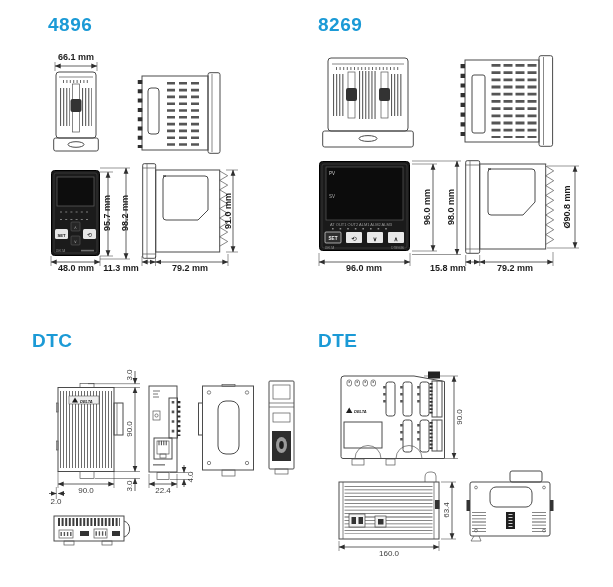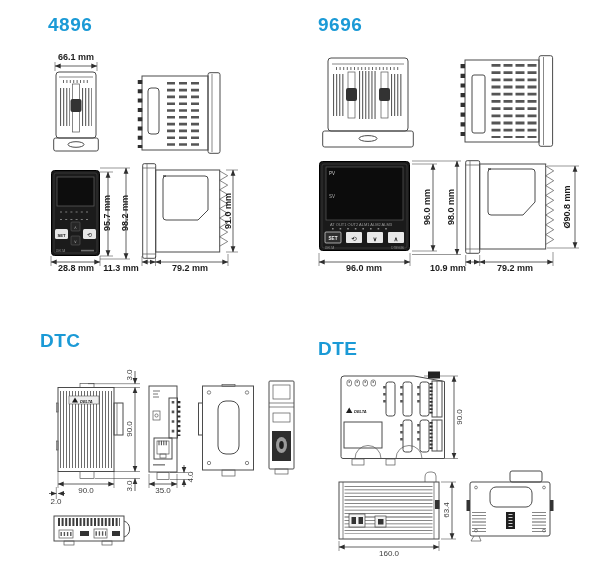--- a/index.html
+++ b/index.html
@@ -18,23 +18,23 @@
   .overlay { position:absolute; left:0; top:0; }
   .dimline { stroke:#2e2e2e; stroke-width:0.75; fill:none; }
   .ext { stroke:#2e2e2e; stroke-width:0.5; fill:none; }
 </style>
 </head>
 <body>
 
 <div class="canvas">
 
   <span class="hdr" style="left:48px;top:14px">4896</span>
-  <span class="hdr" style="left:318px;top:14px">9696</span>
-  <span class="hdr" style="left:40px;top:330px">DTC</span>
-  <span class="hdr" style="left:318px;top:338px">DTE</span>
+  <span class="hdr" style="left:318px;top:14px">8269</span>
+  <span class="hdr" style="left:32px;top:330px">DTC</span>
+  <span class="hdr" style="left:318px;top:330px">DTE</span>
 
   <svg class="view" style="left:53px;top:71px" width="46" height="82">
     <rect class="ln" x="3" y="1" width="40" height="66" rx="3"></rect>
     <rect class="ln" x="0.7" y="67" width="44.6" height="13" rx="2"></rect>
     <ellipse class="ln" cx="23" cy="73.5" rx="8" ry="2.8"></ellipse>
     <line class="lnt" x1="6" y1="6" x2="40" y2="6"></line>
     <line x1="10" y1="10.5" x2="36" y2="10.5" stroke="#666" stroke-width="3" stroke-dasharray="1,2.4"></line>
     <line x1="7" y1="36" x2="17" y2="36" stroke="#5a5a5a" stroke-width="38" stroke-dasharray="1.1,2"></line>
     <line x1="29" y1="36" x2="39" y2="36" stroke="#5a5a5a" stroke-width="38" stroke-dasharray="1.1,2"></line>
     <rect class="lnt" x="19.5" y="13" width="7" height="48"></rect>
@@ -356,37 +356,37 @@
       <line class="ext" x1="439" y1="541" x2="439" y2="551"></line>
     <line class="dimline" x1="339" y1="547" x2="439" y2="547" marker-start="url(#arw)" marker-end="url(#arw)"></line>
     <line class="ext" x1="441" y1="482" x2="456" y2="482"></line>
       <line class="ext" x1="441" y1="539" x2="456" y2="539"></line>
     <line class="dimline" x1="452" y1="482" x2="452" y2="539" marker-start="url(#arw)" marker-end="url(#arw)"></line>
   </svg>
 
   <span class="dim" style="left:76px;top:57px">66.1 mm</span>
   <span class="dim v" style="left:107px;top:213px">95.7 mm</span>
   <span class="dim v" style="left:125px;top:213px">98.2 mm</span>
-  <span class="dim" style="left:76px;top:268px">28.8 mm</span>
+  <span class="dim" style="left:76px;top:268px">48.0 mm</span>
   <span class="dim" style="left:121px;top:268px">11.3 mm</span>
   <span class="dim" style="left:190px;top:268px">79.2 mm</span>
   <span class="dim v" style="left:228px;top:211px">91.0 mm</span>
 
   <span class="dim v" style="left:427px;top:207px">96.0 mm</span>
   <span class="dim v" style="left:451px;top:207px">98.0 mm</span>
   <span class="dim" style="left:364px;top:268px">96.0 mm</span>
-  <span class="dim" style="left:448px;top:268px">10.9 mm</span>
+  <span class="dim" style="left:448px;top:268px">15.8 mm</span>
   <span class="dim" style="left:515px;top:268px">79.2 mm</span>
   <span class="dim v" style="left:567px;top:207px">Ø90.8 mm</span>
 
   <span class="dim n v" style="left:129px;top:375px">3.0</span>
   <span class="dim n v" style="left:129px;top:429px">90.0</span>
   <span class="dim n v" style="left:129px;top:486px">3.0</span>
   <span class="dim n" style="left:86px;top:490px">90.0</span>
   <span class="dim n" style="left:56px;top:501px">2.0</span>
-  <span class="dim n" style="left:163px;top:490px">35.0</span>
+  <span class="dim n" style="left:163px;top:490px">22.4</span>
   <span class="dim n v" style="left:190px;top:477px">4.0</span>
 
   <span class="dim n v" style="left:459px;top:417px">90.0</span>
   <span class="dim n" style="left:389px;top:553px">160.0</span>
   <span class="dim n v" style="left:446px;top:510px">63.4</span>
 
 </div>
 
 </body></html>

